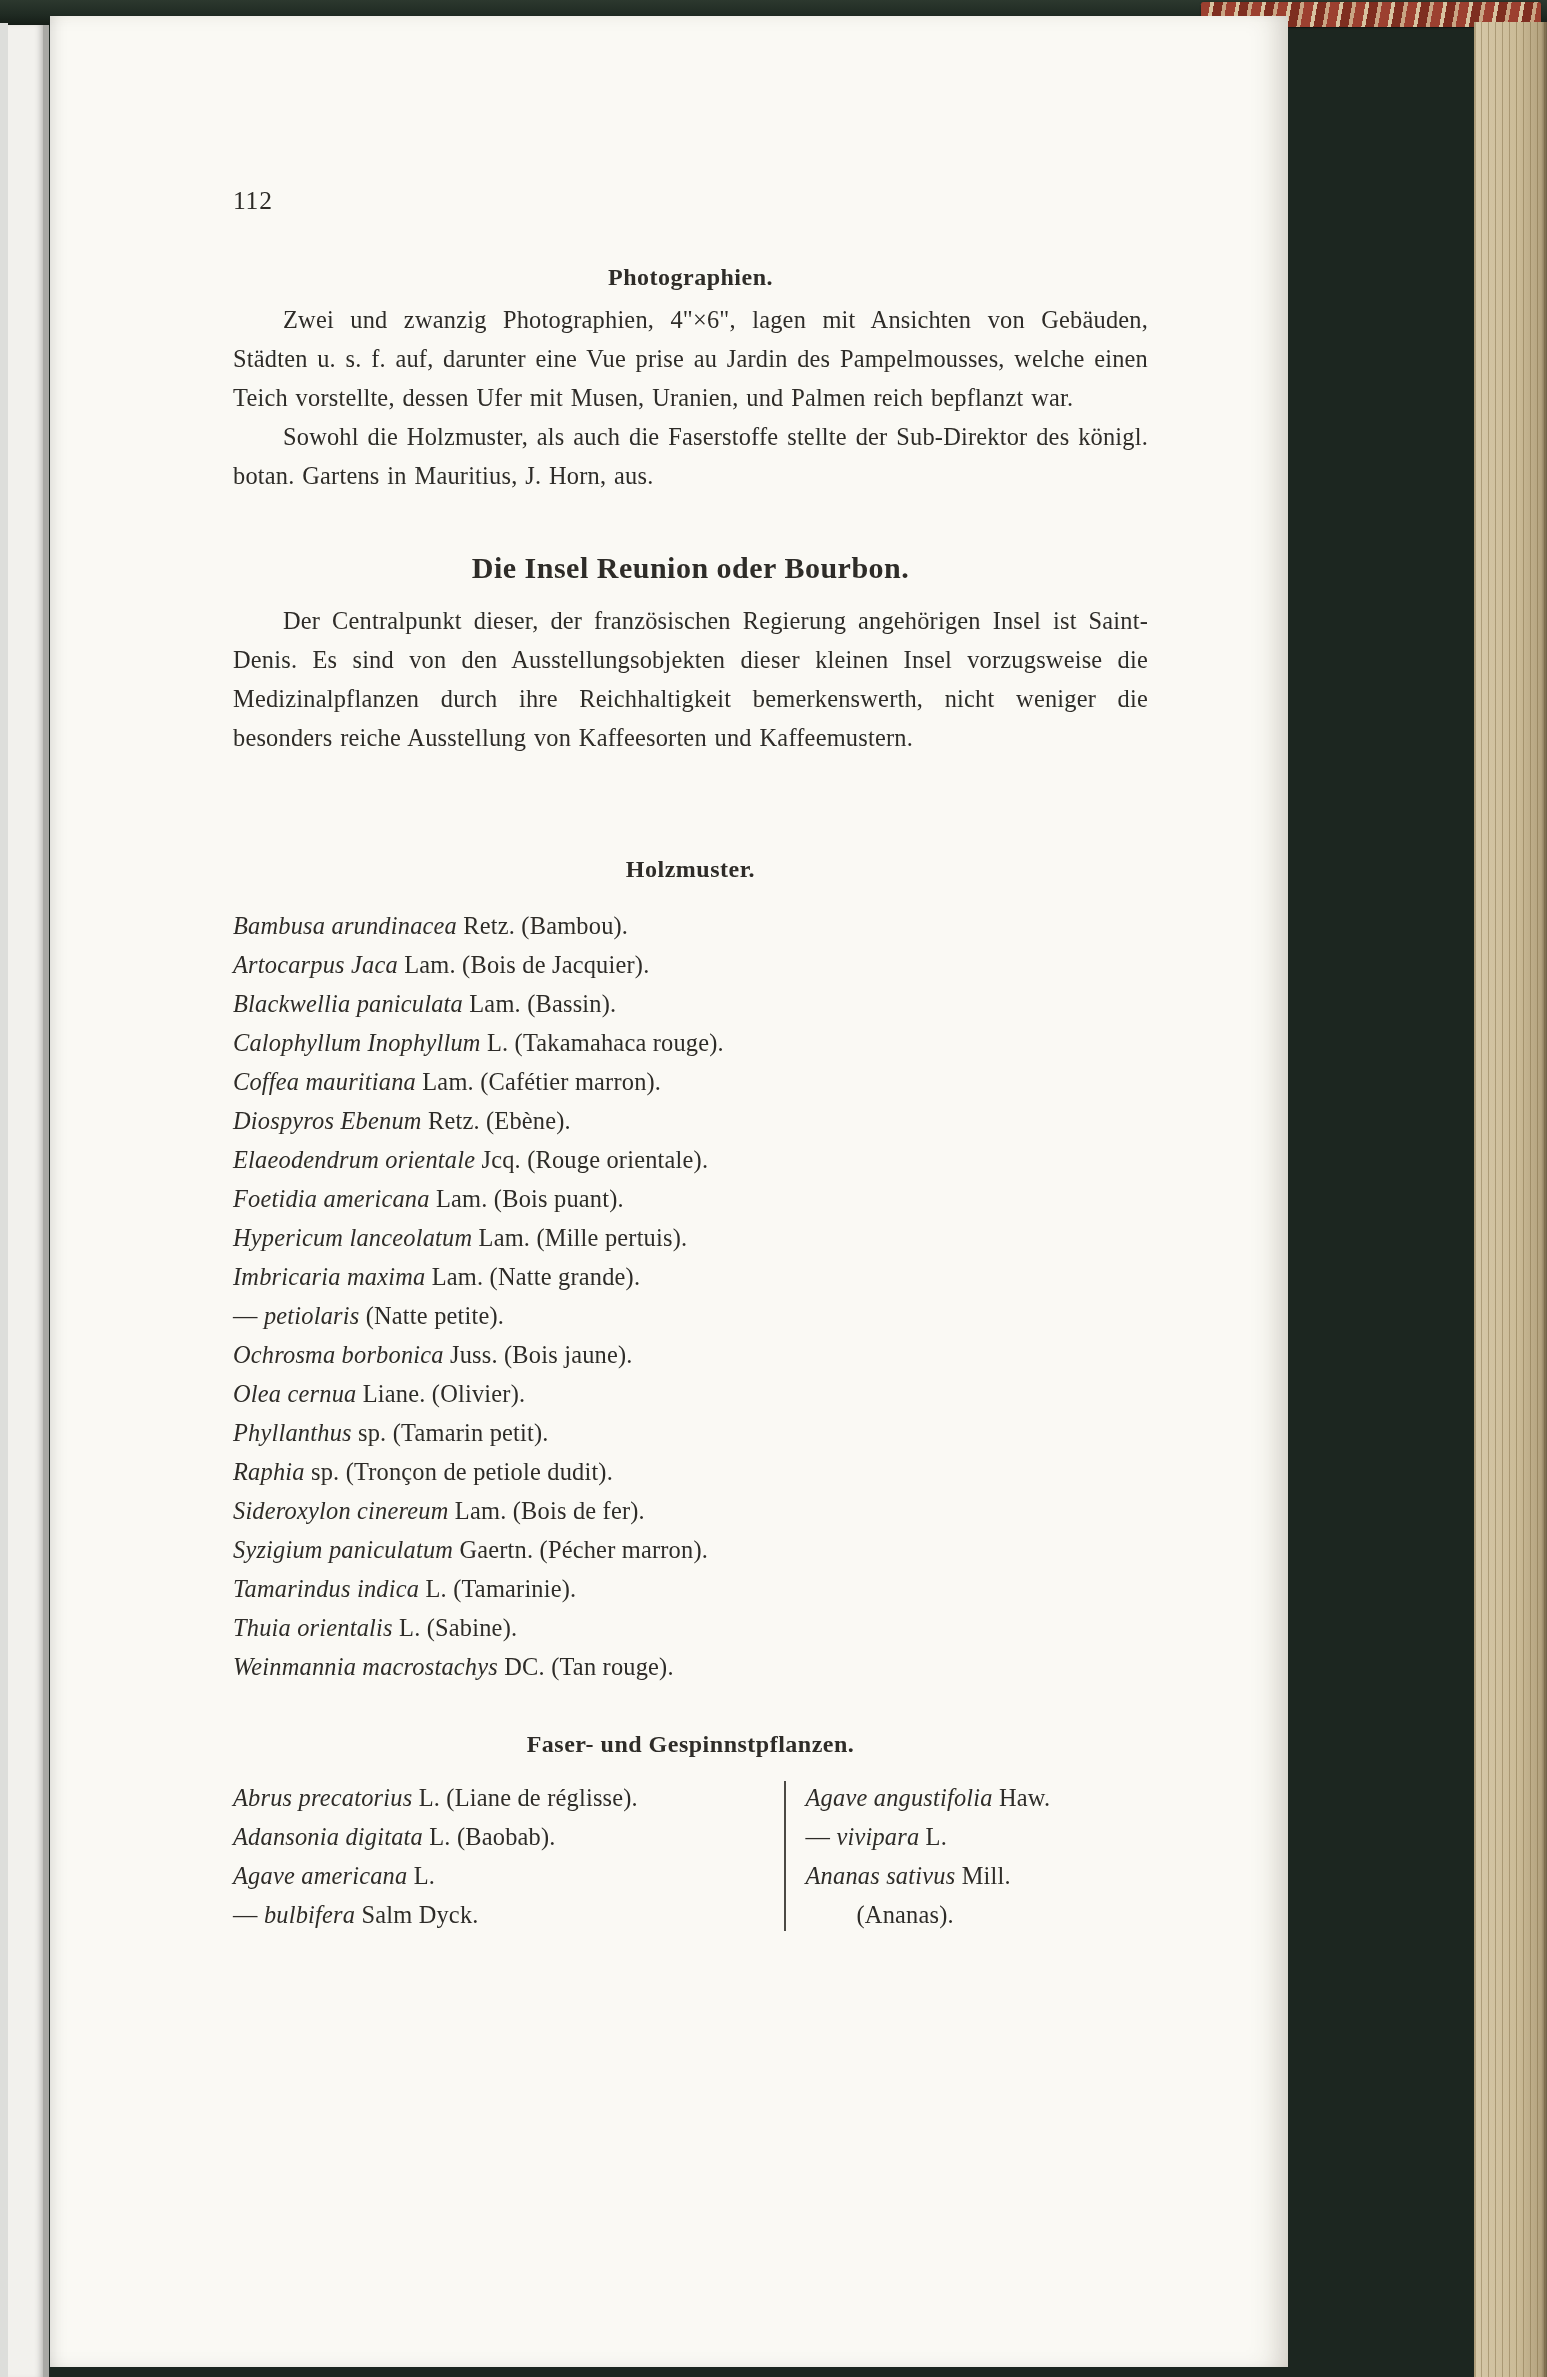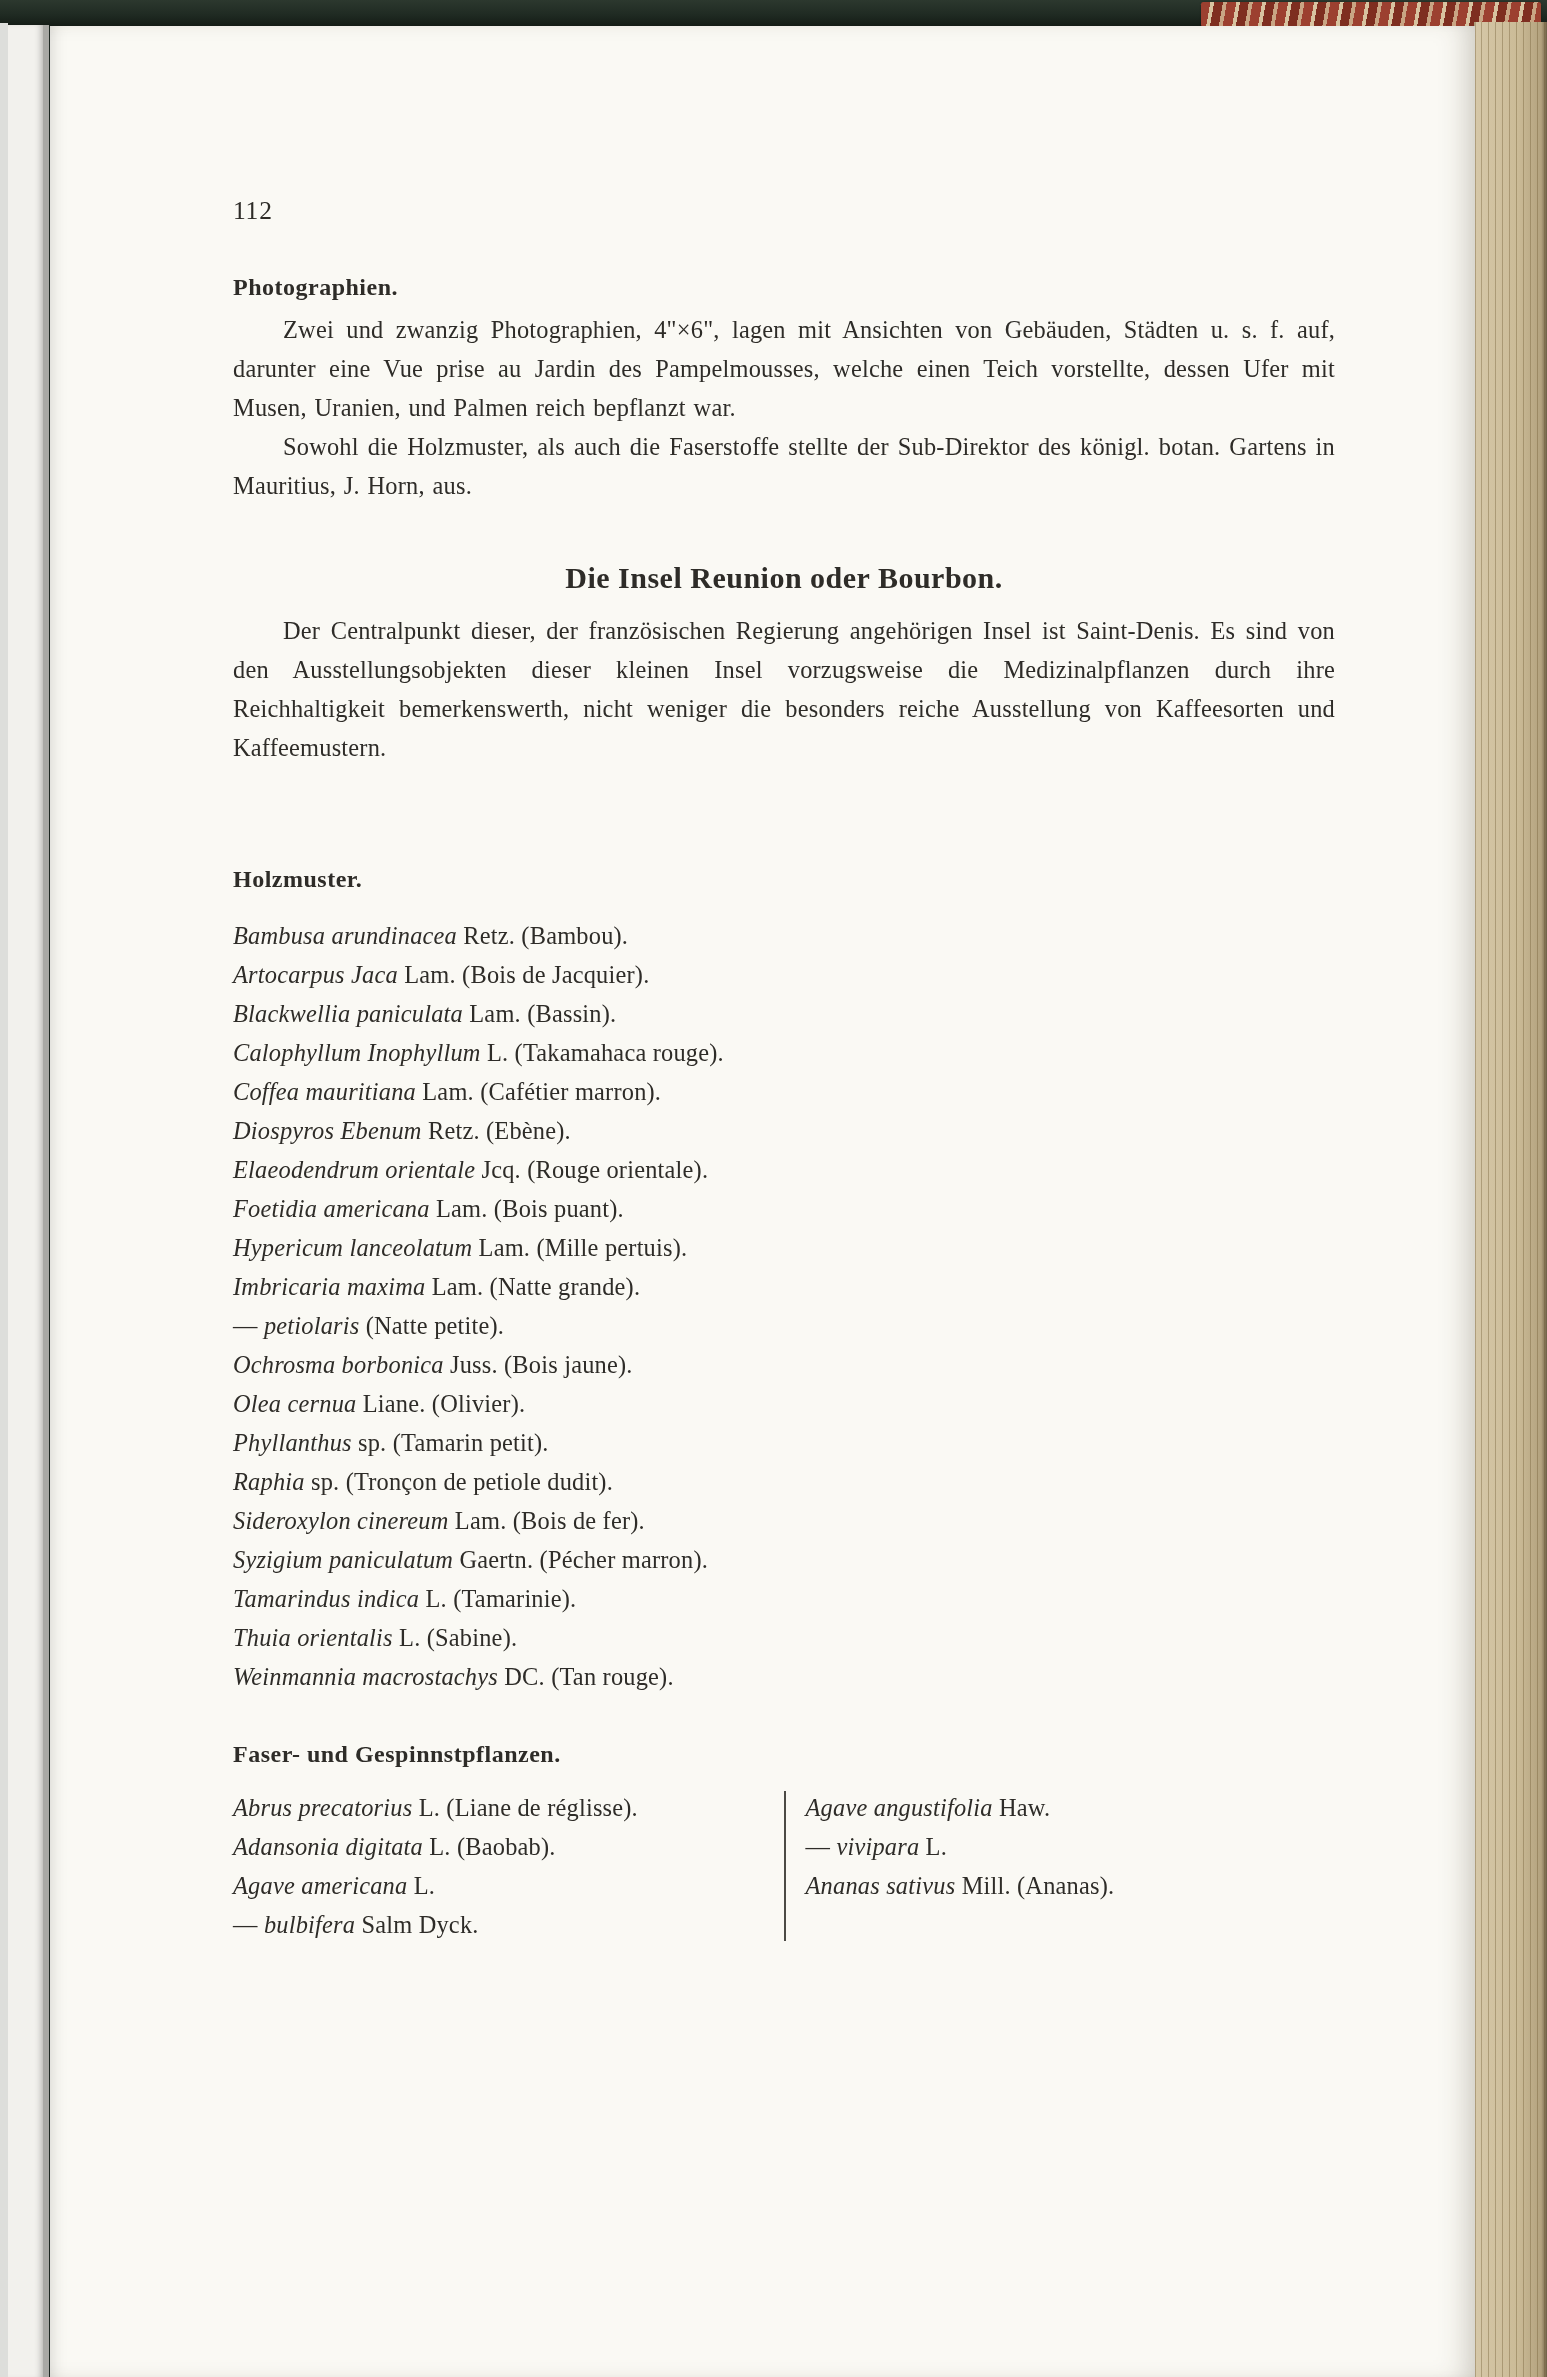--- a/index.html
+++ b/index.html
@@ -26,27 +26,27 @@
   }
   .edge-left-gap{position:absolute;left:43px;top:25px;width:6.2px;height:2353px;background:#a9a9a5;}
   .edge-right-pages{
     position:absolute;right:0;top:21.7px;width:73px;height:2356px;
     background:
       repeating-linear-gradient(90deg,rgba(110,90,50,.38) 0 1.5px,rgba(0,0,0,0) 1.5px 7px),
       linear-gradient(90deg,#d6c8a8 0%,#cbbb97 60%,#b3a27e 92%,#6d5f44 100%);
   }
   
   .page{
-    position:absolute;left:50px;top:26px;width:1425px;height:2351px;
+    position:absolute;left:50px;top:16px;width:1238px;height:2351px;
     background:#faf9f4;
     box-shadow:inset -21.7px 0 31px -17px rgba(60,50,30,.28), inset 10.8px 0 17px -10.8px rgba(0,0,0,.18);
   }
   .page-inner{padding:0 140px 0 183px;color:#2e2c28;}
   .page-number{margin:170px 0 0 0;font-size:25.5px;letter-spacing:0.8px;}
-  .h-small{margin:48px 0 0 0;font-size:24px;font-weight:bold;letter-spacing:0.5px;}
+  .h-small{margin:48px 0 0 0;font-size:24px;font-weight:bold;text-align:center;letter-spacing:0.5px;}
   .h-large{margin:56px 0 0 0;font-size:30px;font-weight:bold;text-align:center;letter-spacing:0.5px;}
   .para{
     margin:9.3px 0 0 0;font-size:24.4px;line-height:39px;text-align:justify;
     text-indent:50px;letter-spacing:0.2px;word-spacing:1.5px;
   }
   .para.mt0{margin-top:0;}
   .para.mt38{margin-top:16px;}
   .h-holz{margin-top:99px;}
   .species-list{
     margin:23px 0 0 0;padding:0;list-style:none;

